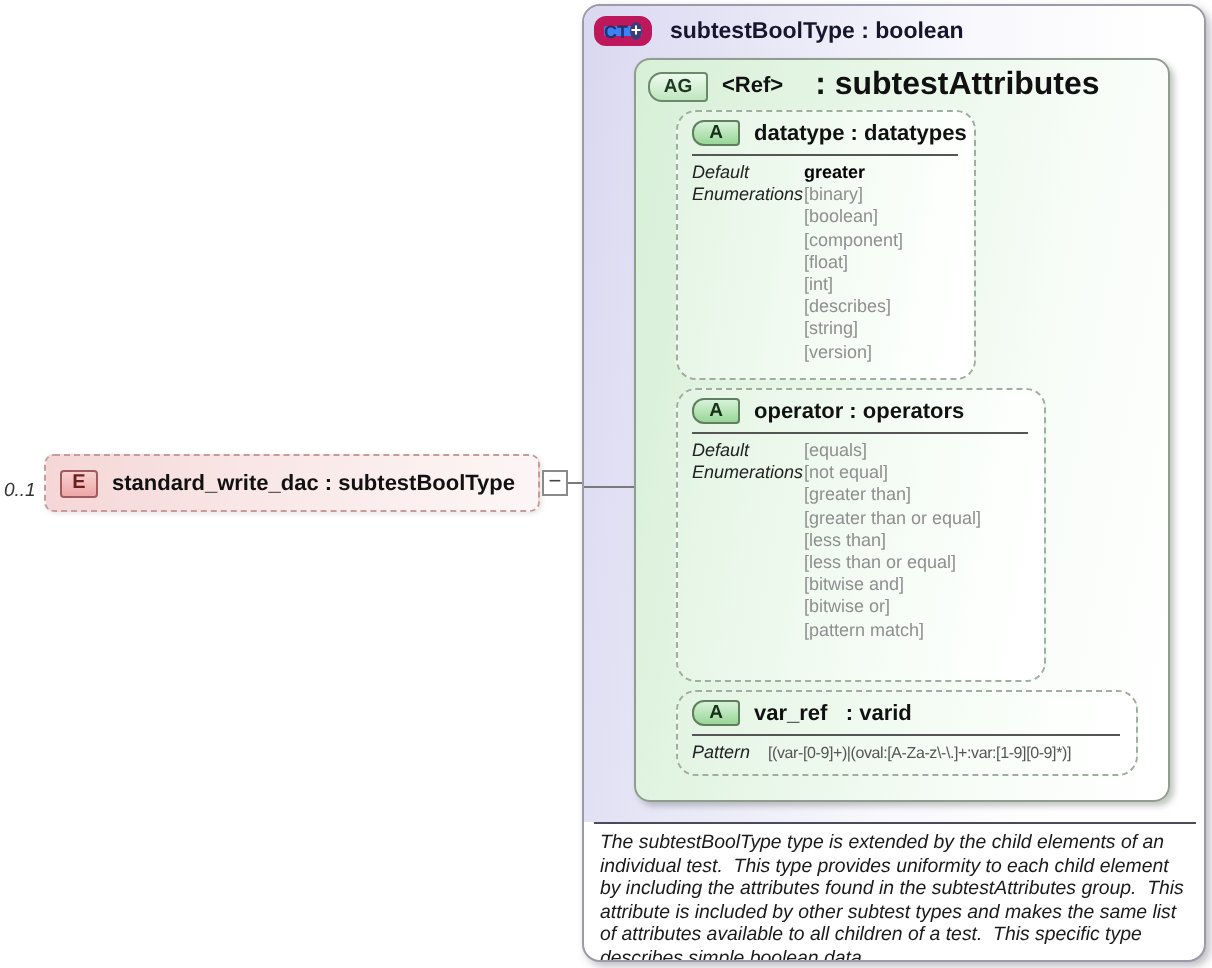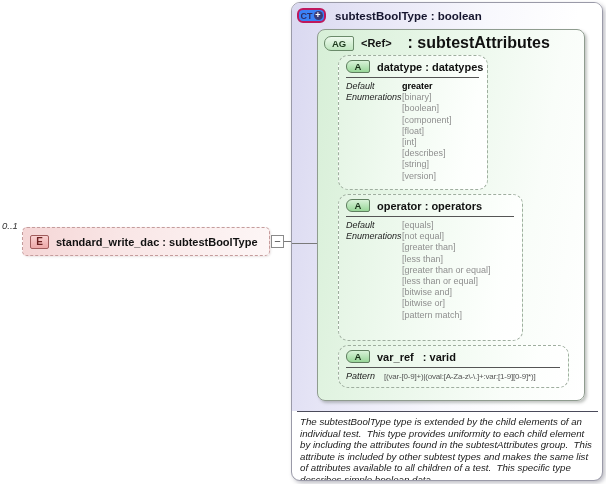--- a/index.html
+++ b/index.html
@@ -3,21 +3,21 @@
 <meta charset="utf-8">
 <style>
   html,body{margin:0;padding:0;background:#ffffff;}
   .canvas{
     position:relative;width:606px;height:484px;background:#ffffff;
     font-family:"Liberation Sans",sans-serif;overflow:hidden;
   }
   .line{position:absolute;background:#7a7a7a;}
 
   
-  .cardinality{position:absolute;left:2px;top:220px;font-size:9.5px;font-style:italic;color:#333;}
+  .cardinality{position:absolute;left:2px;top:240px;font-size:9.5px;font-style:italic;color:#333;}
   .element-box{
     position:absolute;left:22px;top:227px;width:248px;height:29px;box-sizing:border-box;
     border:1px dashed #c59c9c;border-radius:5px;
     background:linear-gradient(95deg,#f5d6d6 0%,#f9e6e6 40%,#fdf6f6 100%);
     display:flex;align-items:center;gap:7px;padding-left:7px;
     box-shadow:1px 1px 2px rgba(120,80,80,0.15);
   }
   .e-badge{
     width:19px;height:14px;box-sizing:border-box;border:1px solid #a05c5c;border-radius:2px;
     background:linear-gradient(180deg,#f9d0d0,#eda7a7);
@@ -35,21 +35,21 @@
     position:absolute;left:291px;top:2px;width:312px;height:479px;box-sizing:border-box;
     border:1px solid #9a9aa8;border-radius:9px;background:#ffffff;
     box-shadow:2px 2px 4px rgba(60,60,80,0.35);overflow:hidden;
   }
   .ct-gradient{
     position:absolute;left:0;top:0;width:100%;height:408px;
     background:linear-gradient(97deg,#d9d8f0 0%,#e4e3f5 18%,#f8f8fd 55%,#ffffff 80%);
   }
   .ct-header{position:absolute;left:5px;top:5px;display:flex;align-items:center;gap:9px;}
   .ct-badge{
-    width:29px;height:15px;box-sizing:border-box;border:2px solid #be185d;border-radius:6px;
+    width:29px;height:15px;box-sizing:border-box;border:5px solid #be185d;border-radius:6px;
     background:#3b82f6;display:flex;align-items:center;justify-content:center;gap:1px;
   }
   .ct-badge-text{font-size:9px;font-weight:bold;color:#2e2e66;}
   .ct-plus{
     width:9px;height:9px;border-radius:50%;background:#3c3c78;color:#ffffff;
     font-size:9px;font-weight:bold;line-height:8px;text-align:center;
   }
   .ct-title{font-size:11.5px;font-weight:bold;color:#15152e;white-space:nowrap;}
 
   
@@ -176,22 +176,22 @@
         <div class="attr-rule"></div>
         <div class="attr-facets">
           <div class="facet-labels">
             <div>Default</div>
             <div>Enumerations</div>
           </div>
           <div class="facet-values">
             <div>[equals]</div>
             <div>[not equal]</div>
             <div>[greater than]</div>
+            <div>[greater than or equal]</div>
             <div>[less than]</div>
-            <div>[greater than or equal]</div>
             <div>[less than or equal]</div>
             <div>[bitwise and]</div>
             <div>[bitwise or]</div>
             <div>[pattern match]</div>
           </div>
         </div>
       </div>
 
       <div class="attr-box attr-varref">
         <div class="attr-header">

